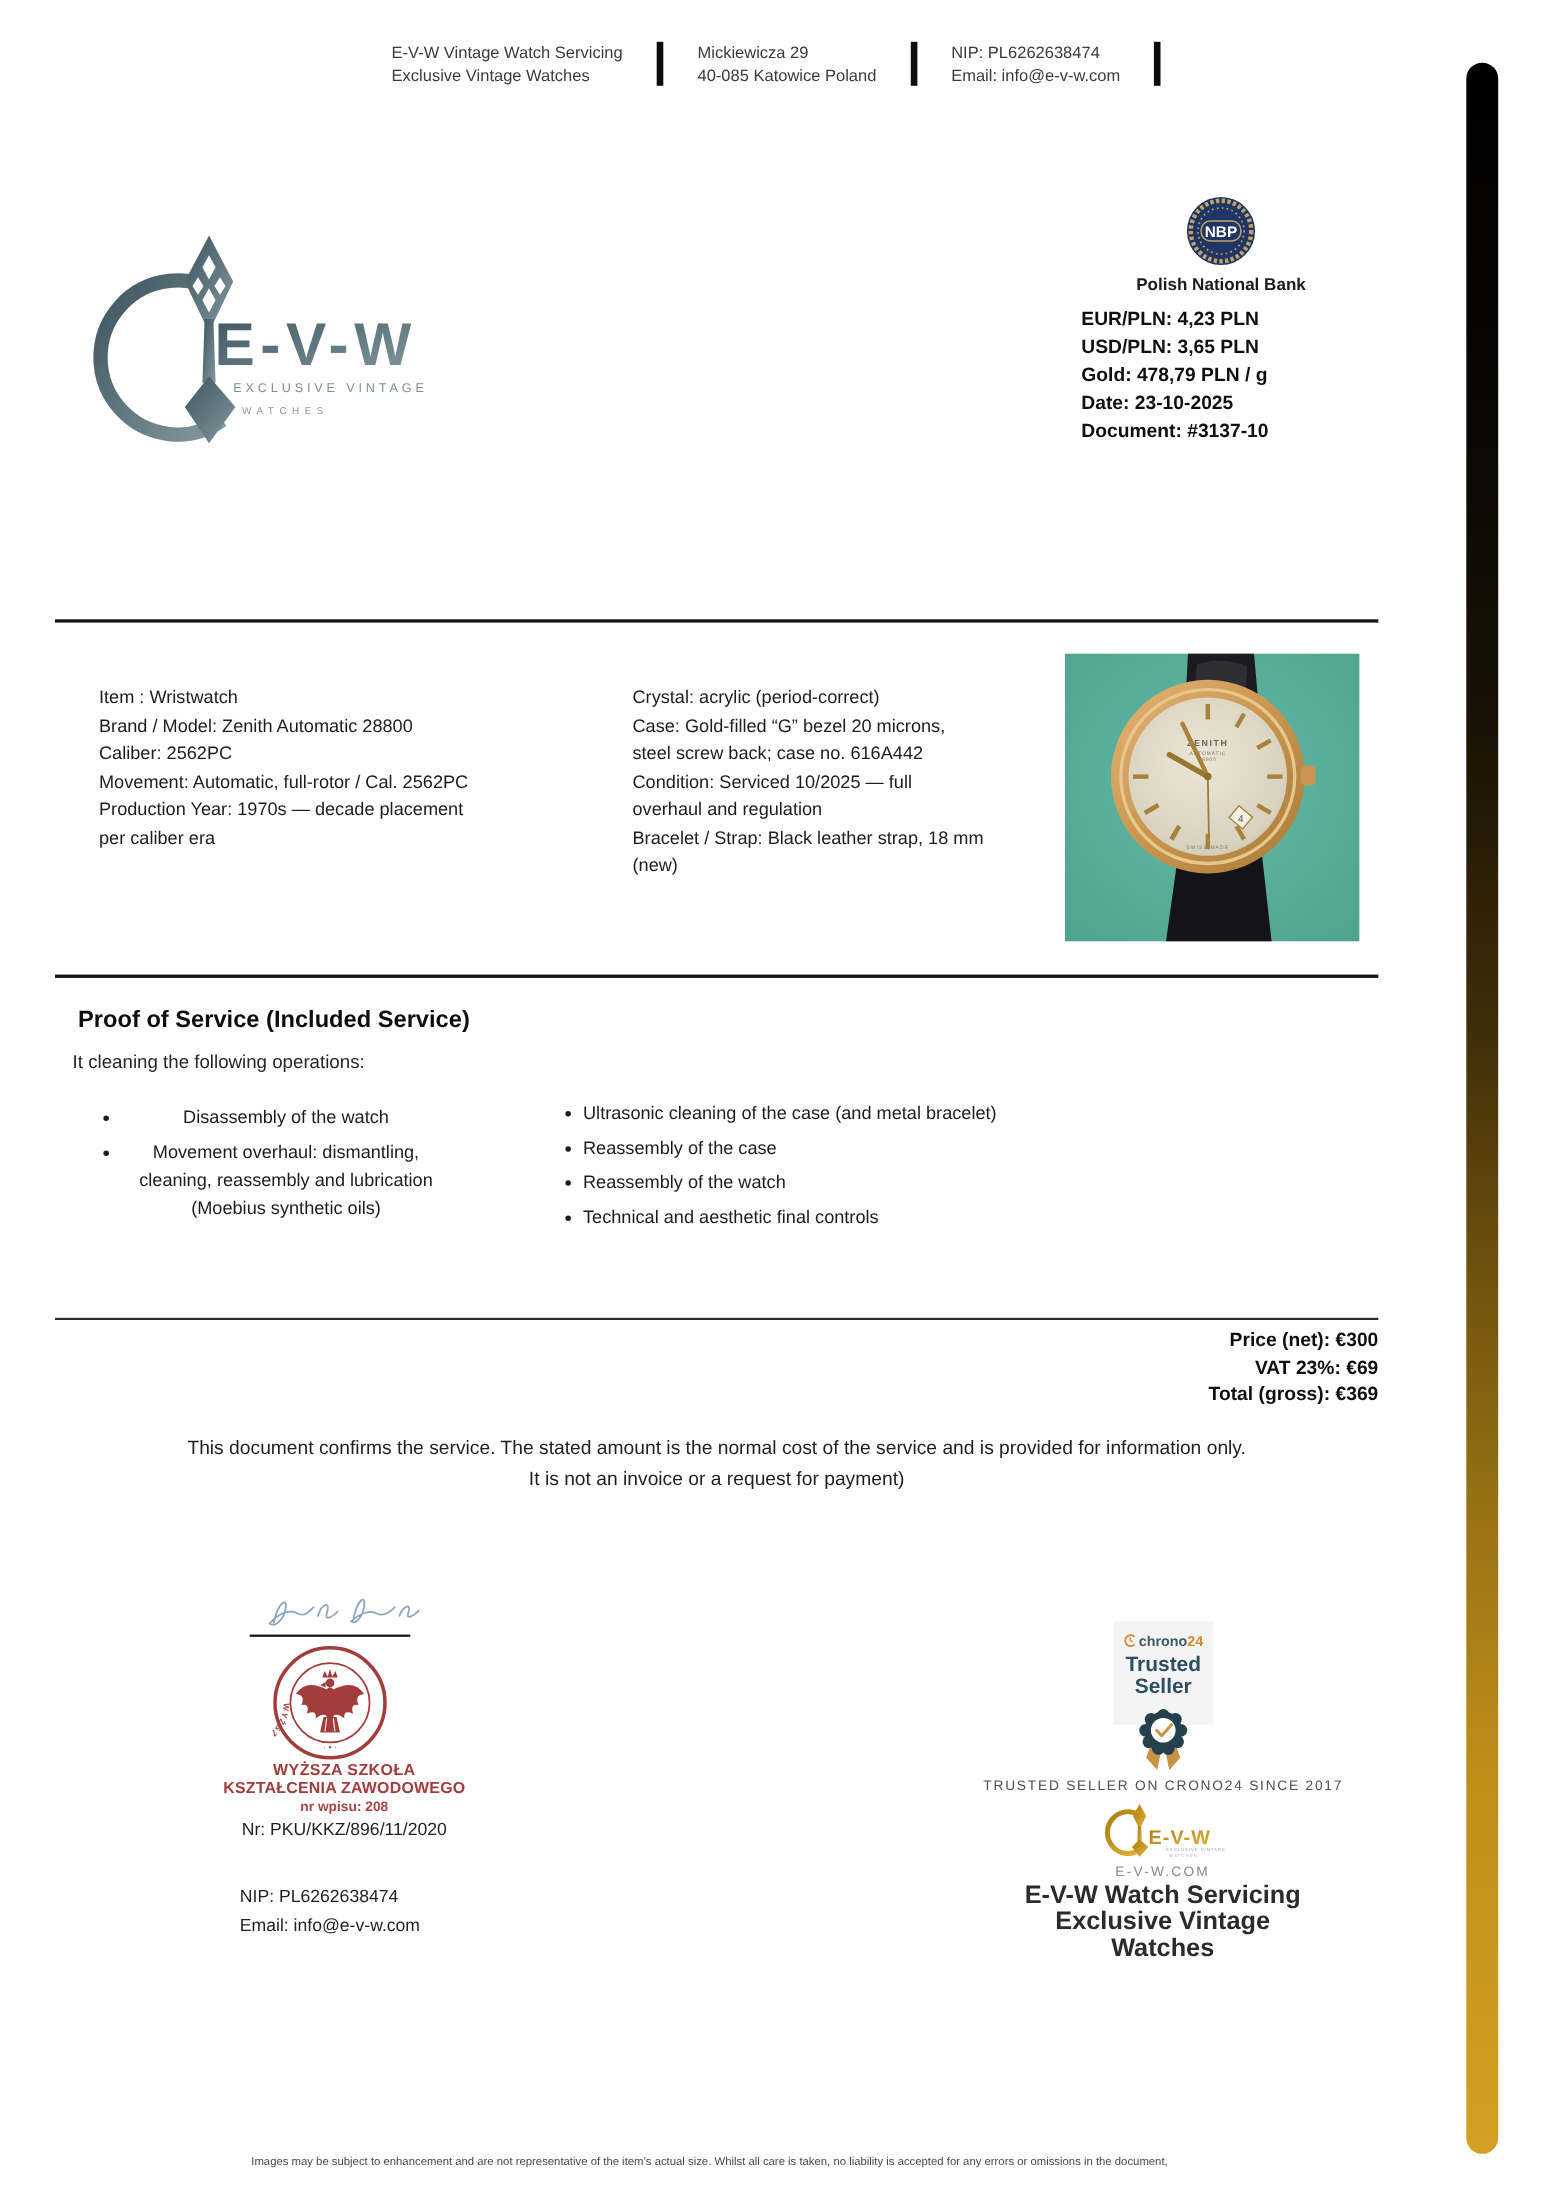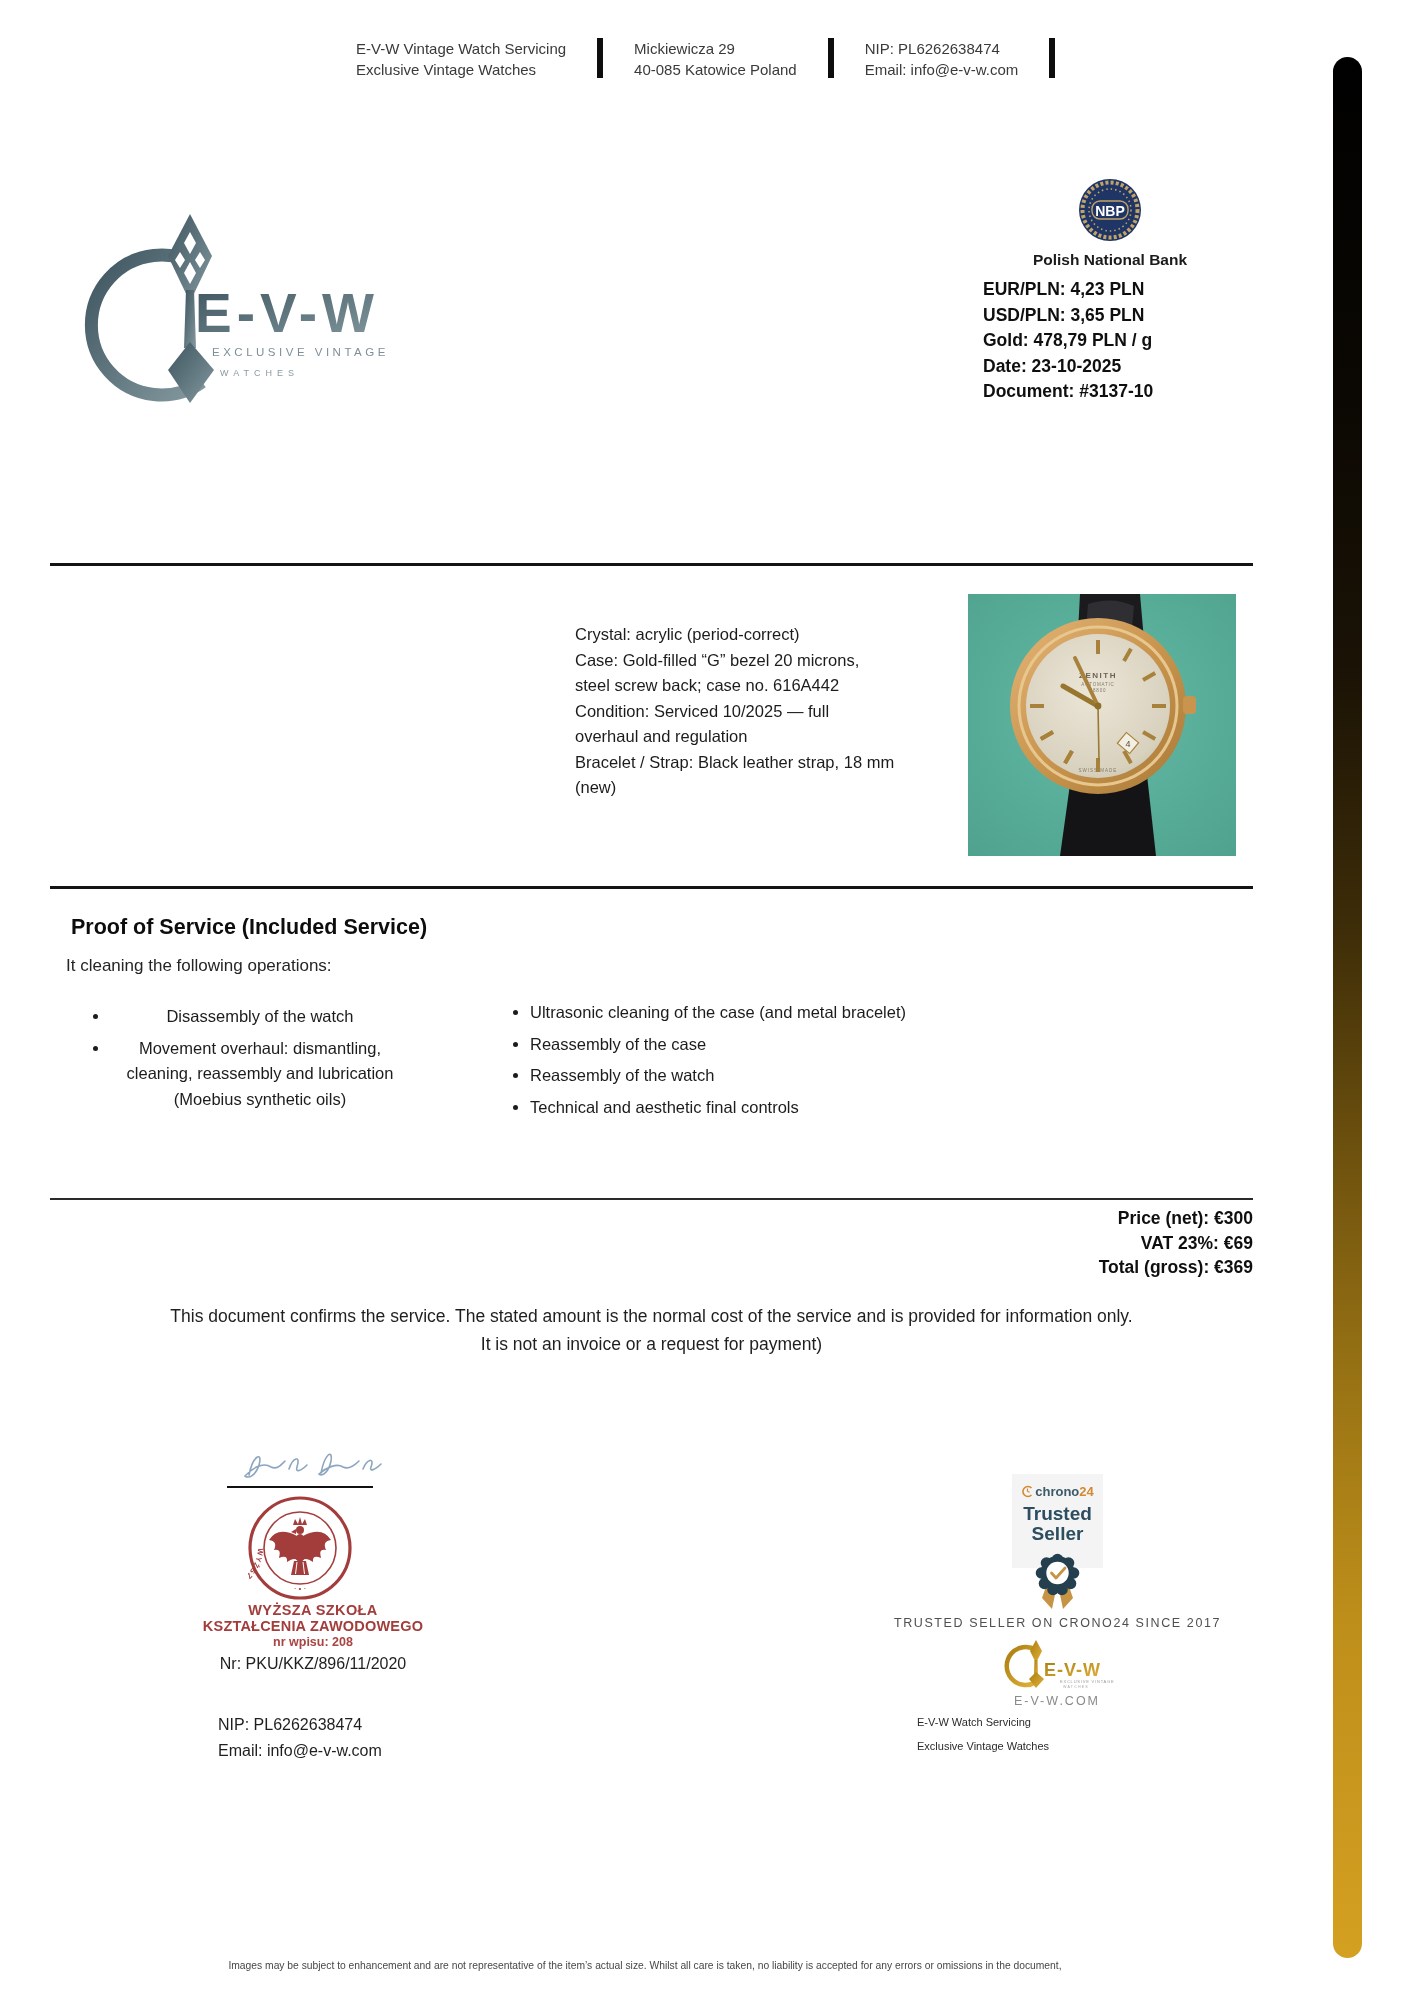--- a/index.html
+++ b/index.html
@@ -59,22 +59,22 @@
   .c24logo{margin-top:10px;display:flex;align-items:center;font-size:13px;font-weight:bold;text-align:right;}
   .c24logo .cword{color:#3c5a68;}
   .c24logo .cnum{color:#d2892f;}
   .c24trust{margin-top:5px;text-align:center;font-size:19px;font-weight:bold;color:#2d4d61;line-height:20px;}
   .rosette{position:absolute;left:1026px;top:1547px;}
   .c24cap{position:absolute;left:890px;top:1616px;width:335px;text-align:center;
     font-size:12.5px;letter-spacing:1.6px;color:#4f4f4f;}
   .minilogo{position:absolute;left:1000px;top:1638px;}
   .evwsite{position:absolute;left:957px;top:1694px;width:200px;text-align:center;
     font-size:12.5px;letter-spacing:2px;color:#8a8a8a;}
-  .evwlines{position:absolute;left:917px;top:1710px;width:280px;
-    font-size:11px;line-height:24px;color:#2b2b2b;}
+  .evwlines{position:absolute;left:917px;top:1710px;width:280px;text-align:center;
+    font-size:23px;line-height:24px;color:#2b2b2b;font-weight:bold;}
 
   .footer{position:absolute;left:40px;top:1960px;width:1210px;text-align:center;
     font-size:10.3px;color:#474747;}
 </style>
 </head>
 <body>
 
 <div class="page">
 
   <div class="hdr">
@@ -134,20 +134,27 @@
         <div>EUR/PLN: 4,23 PLN</div>
         <div>USD/PLN: 3,65 PLN</div>
         <div>Gold: 478,79 PLN / g</div>
         <div>Date: 23-10-2025</div>
         <div>Document: #3137-10</div>
       </div>
   </div>
 
   <div class="rule" style="top:563px;height:3px"></div>
 
+  <div class="itemcol" style="left:90px;top:622px;width:350px">
+      <div>Item : Wristwatch</div>
+      <div>Brand / Model: Zenith Automatic 28800</div>
+      <div>Caliber: 2562PC</div>
+      <div>Movement: Automatic, full-rotor / Cal. 2562PC</div>
+      <div>Production Year: 1970s — decade placement per caliber era</div>
+    </div>
   <div class="itemcol" style="left:575px;top:622px;width:320px">
       <div>Crystal: acrylic (period-correct)</div>
       <div>Case: Gold-filled “G” bezel 20 microns, steel screw back; case no. 616A442</div>
       <div>Condition: Serviced 10/2025 — full overhaul and regulation</div>
       <div>Bracelet / Strap: Black leather strap, 18 mm (new)</div>
     </div>
 
   <svg class="photo" width="268" height="262" viewBox="0 0 268 262">
     <defs>
       <radialGradient id="teal" cx="0.5" cy="0.45" r="0.8">

